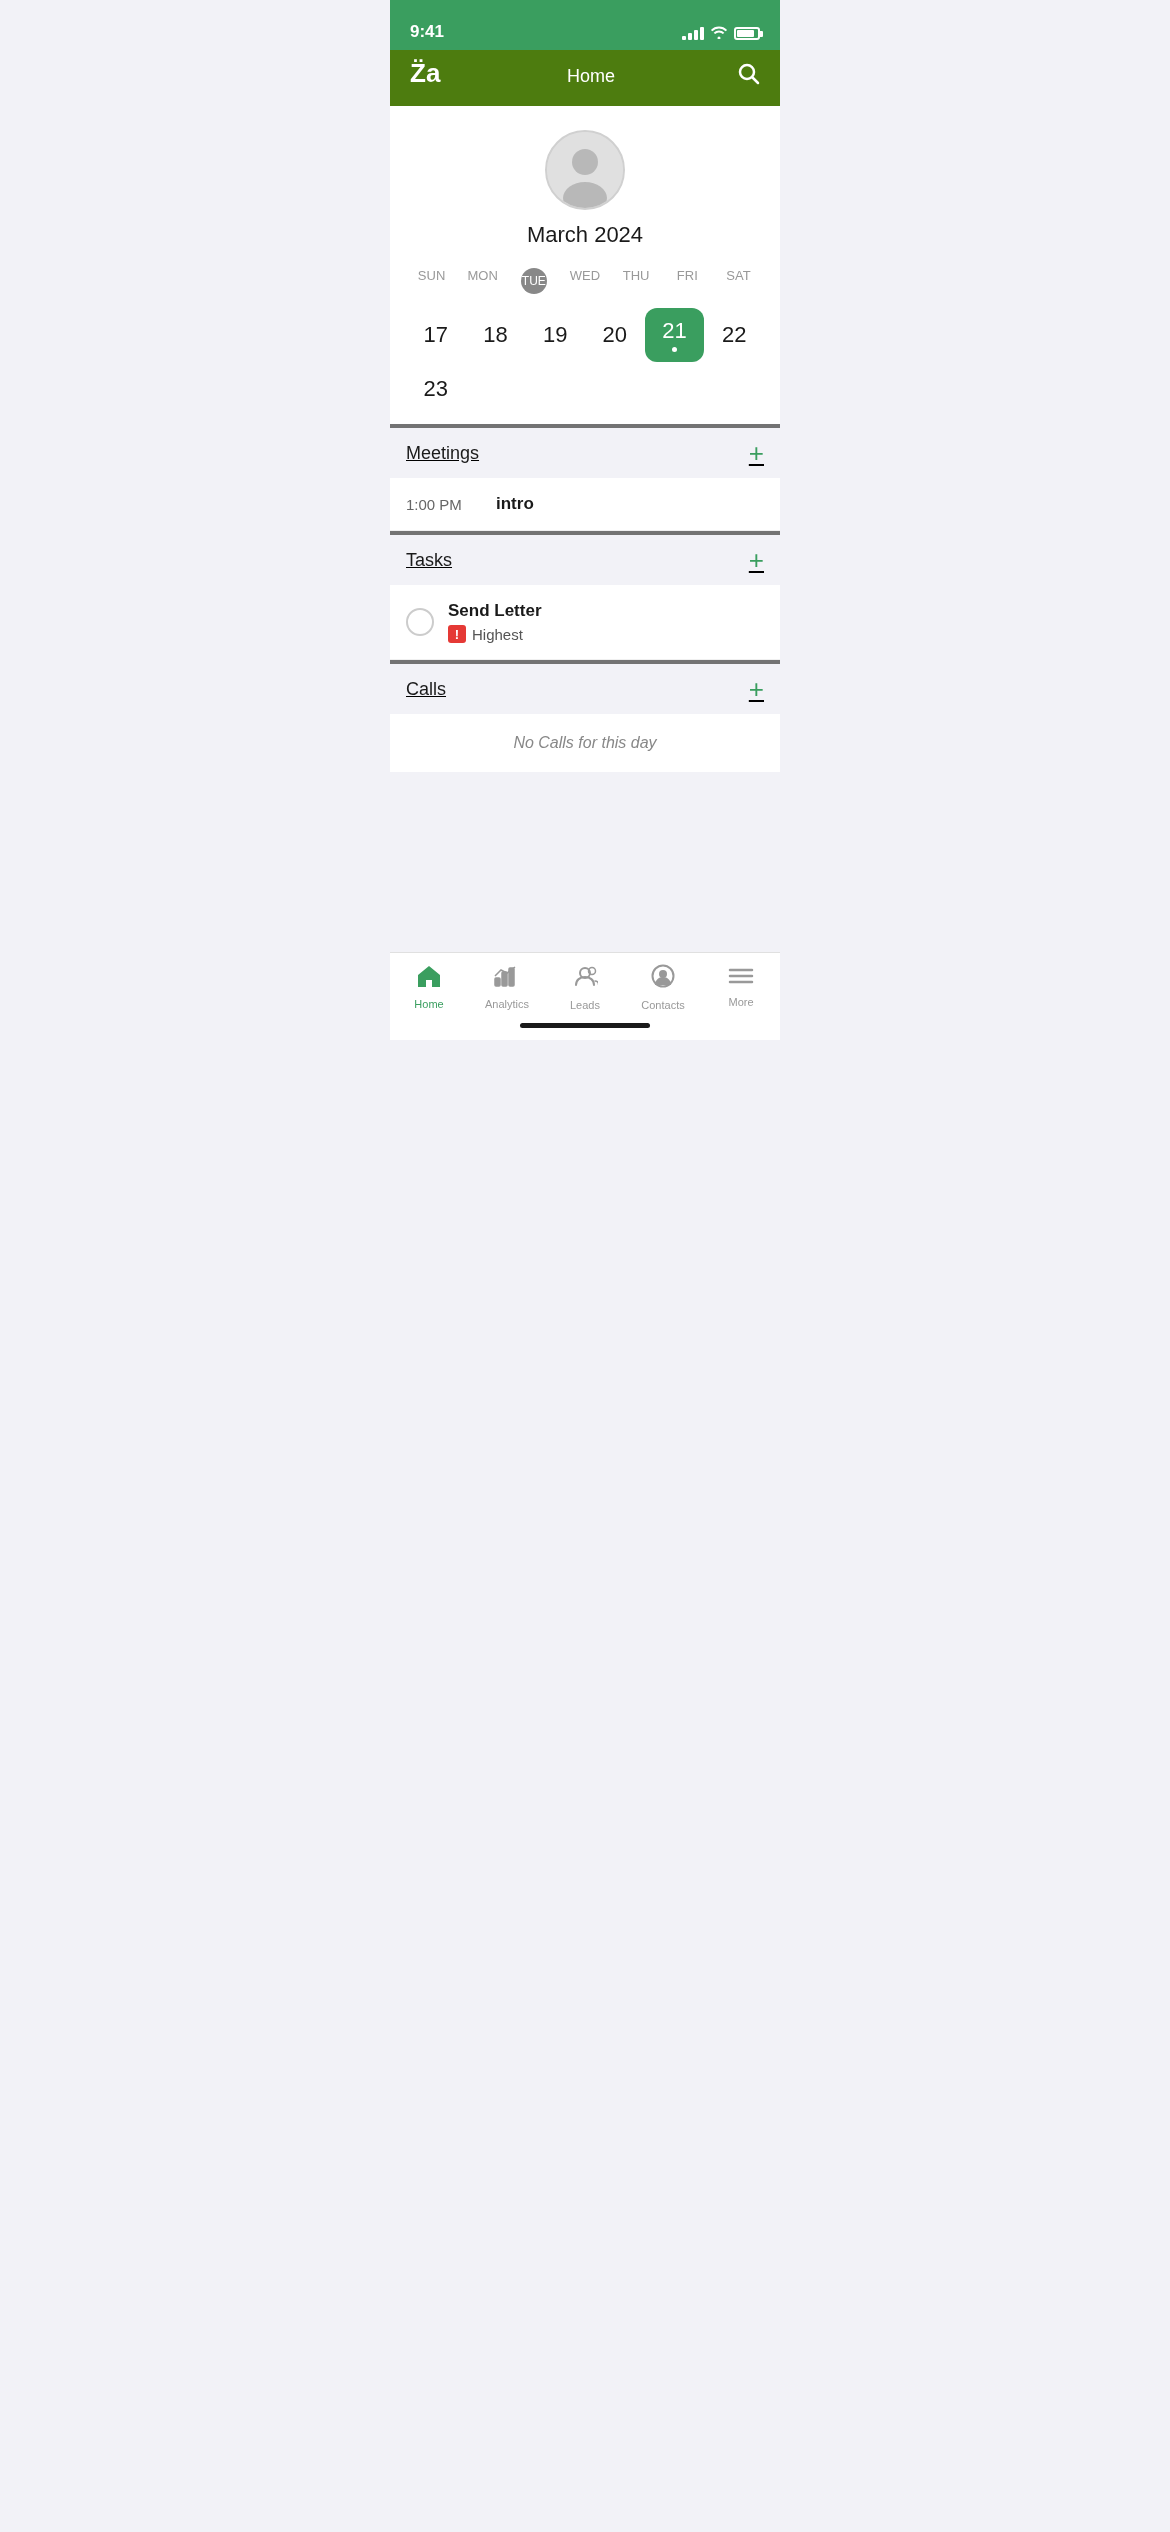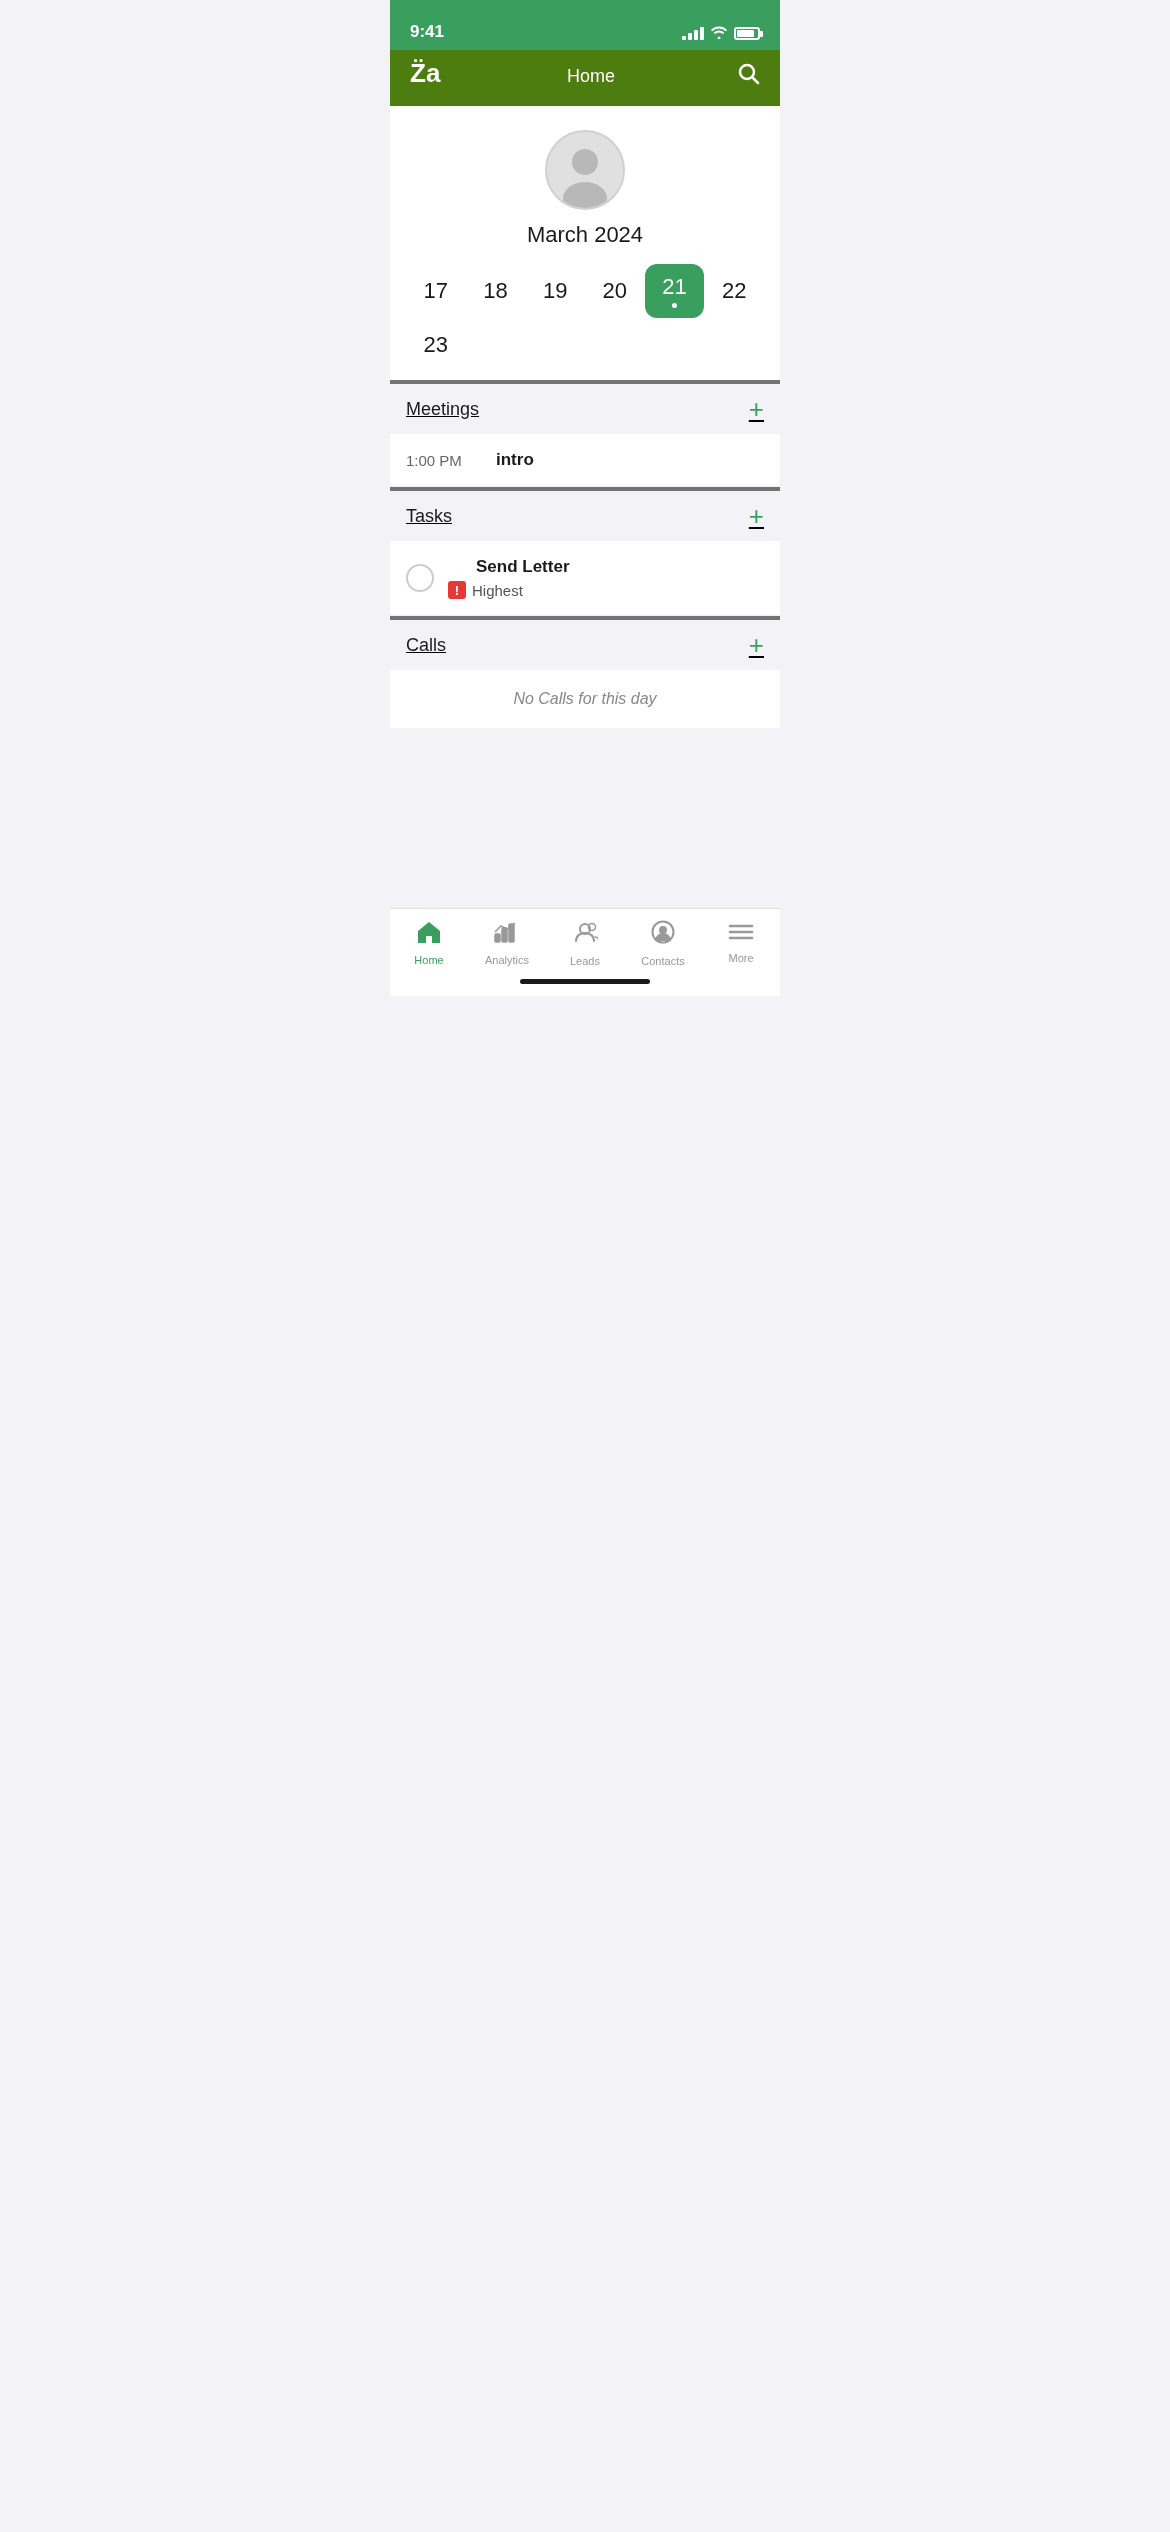--- a/index.html
+++ b/index.html
@@ -244,21 +244,20 @@
       flex-shrink: 0;
     }
     .task-info {
       flex: 1;
     }
     .task-name {
       font-size: 17px;
       font-weight: 700;
       color: #1a1a1a;
       margin-bottom: 4px;
-      margin-left: 28px;
     }
     .task-priority {
       display: flex;
       align-items: center;
       gap: 6px;
       font-size: 15px;
       color: #555;
     }
     .priority-icon {
       width: 18px;
@@ -380,20 +379,31 @@
     <svg width="76" height="76" viewBox="0 0 76 76" fill="none">
       <circle cx="38" cy="38" r="38" fill="#e0e0e0"></circle>
       <circle cx="38" cy="30" r="13" fill="#b8b8b8"></circle>
       <ellipse cx="38" cy="66" rx="22" ry="16" fill="#b8b8b8"></ellipse>
     </svg>
   </div>
 </div>
 
 <div class="calendar-section">
   <div class="month-title">March 2024</div>
+  <div class="calendar-header">
+    <div class="cal-day-name">SUN</div>
+    <div class="cal-day-name">MON</div>
+    <div class="cal-day-name today">
+      <div class="cal-day-name-circle">TUE</div>
+    </div>
+    <div class="cal-day-name">WED</div>
+    <div class="cal-day-name">THU</div>
+    <div class="cal-day-name">FRI</div>
+    <div class="cal-day-name">SAT</div>
+  </div>
   <div class="calendar-row">
     <div class="cal-date">17</div>
     <div class="cal-date">18</div>
     <div class="cal-date">19</div>
     <div class="cal-date">20</div>
     <div class="cal-date selected">
       21
       <div class="dot"></div>
     </div>
     <div class="cal-date">22</div>

